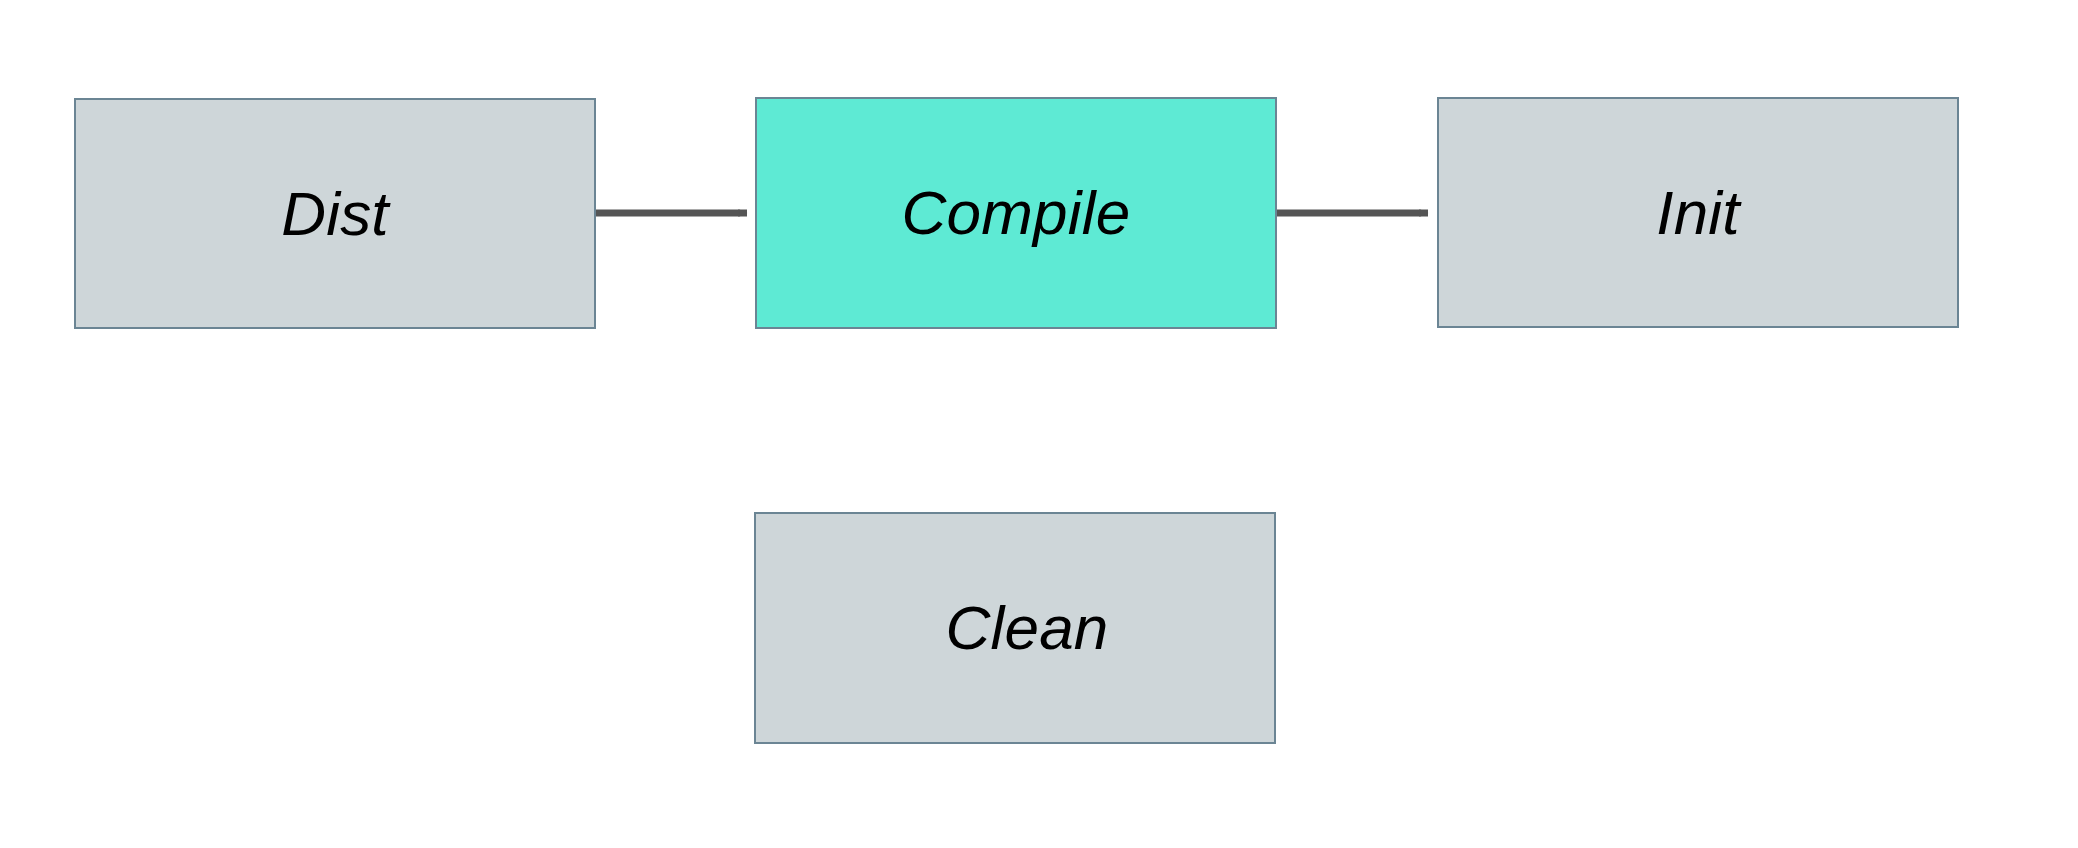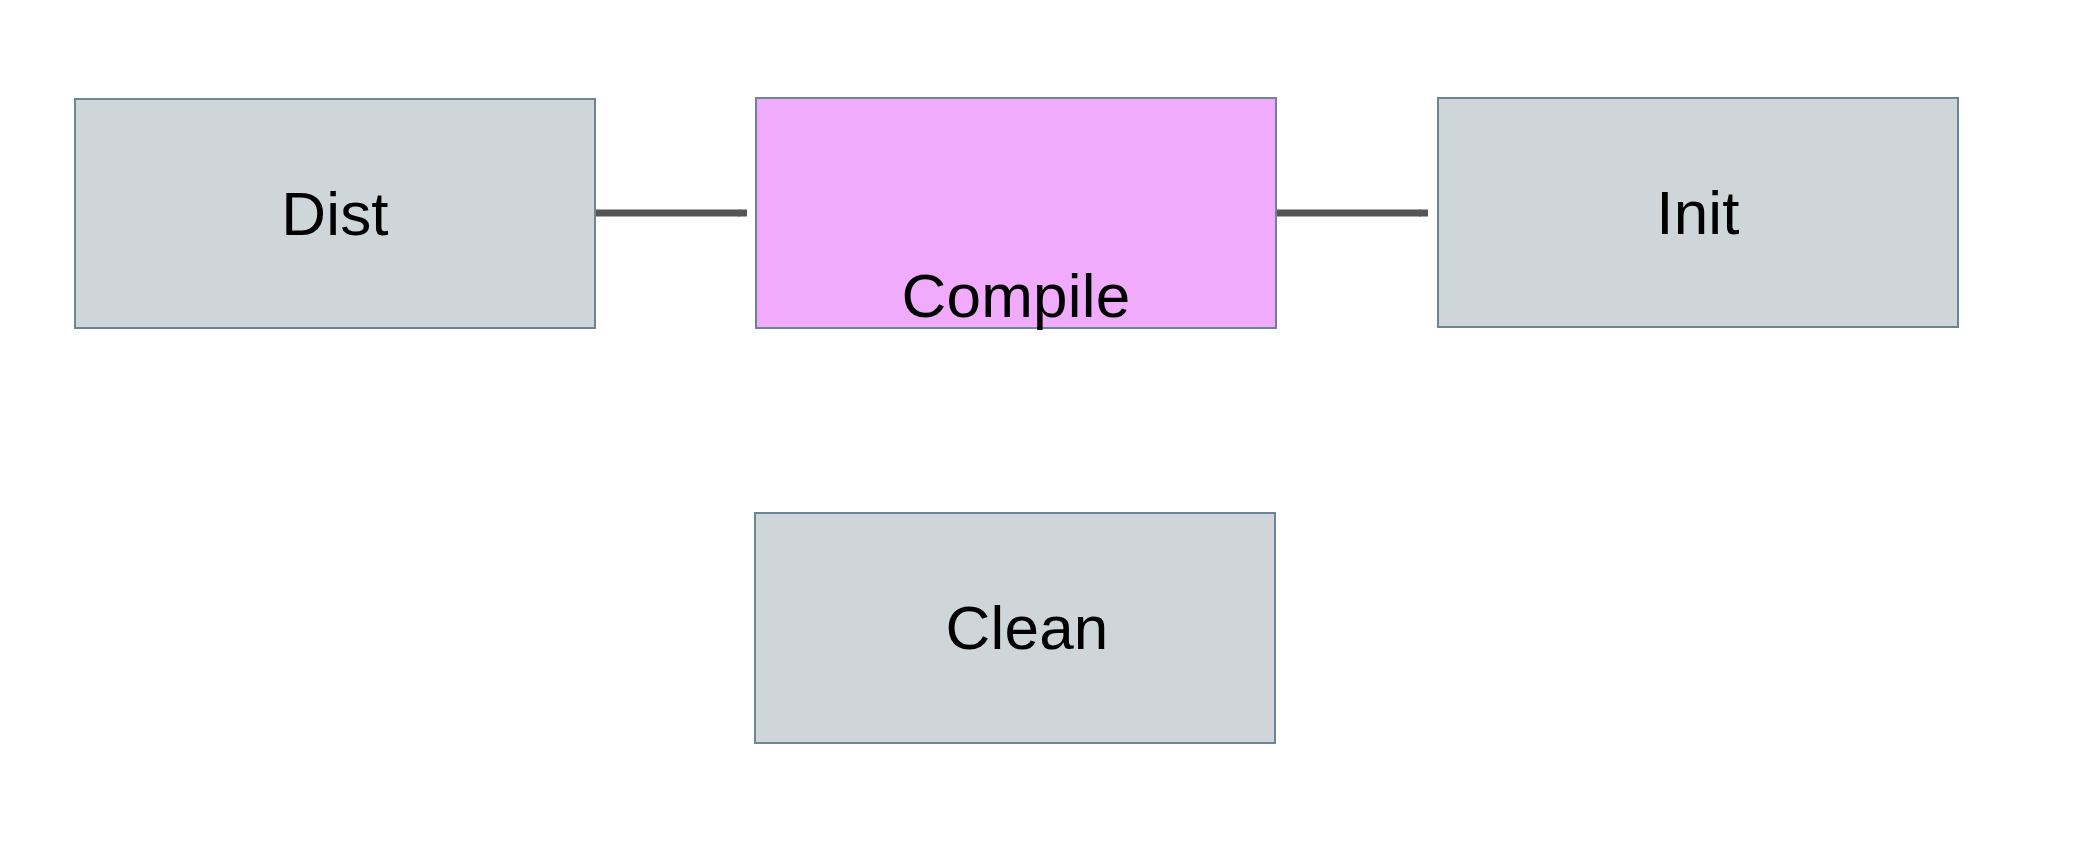--- a/index.html
+++ b/index.html
@@ -13,20 +13,21 @@
     background: #ffffff;
     font-family: "Liberation Sans", "DejaVu Sans", sans-serif;
     overflow: hidden;
   }
 
   #diagram-canvas {
     position: relative;
     width: 2078px;
     height: 719px;
     background: #ffffff;
+    font-style: italic;
   }
 
   
   .node {
     position: absolute;
     box-sizing: border-box;
     background: #ced6d9;
     border: 2px solid #6b8594;
     display: flex;
     align-items: center;
@@ -82,21 +83,21 @@
 
     <g class="edge-hit">
       <line x1="1277" y1="213" x2="1428" y2="213" stroke="#555555" stroke-width="7" marker-end="url(#arrowhead)"></line>
     </g>
   </svg>
 
   <div class="node" id="node-dist" style="left: 74px; top: 98px; width: 522px; height: 231px; background: rgb(206, 214, 217); border-color: rgb(107, 133, 148);">
     <span class="node-label" style="color: rgb(0, 0, 0);">Dist</span>
   </div>
 
-  <div class="node" id="node-compile" style="left: 755px; top: 97px; width: 522px; height: 232px; background: #f0abfc; border-color: rgb(107, 133, 148); align-items: flex-end;">
+  <div class="node" id="node-compile" style="left: 755px; top: 97px; width: 522px; height: 232px; background: #5eead4; border-color: rgb(107, 133, 148);">
     <span class="node-label" style="color: rgb(0, 0, 0);">Compile</span>
   </div>
 
   <div class="node" id="node-init" style="left: 1437px; top: 97px; width: 522px; height: 231px; background: rgb(206, 214, 217); border-color: rgb(107, 133, 148);">
     <span class="node-label" style="color: rgb(0, 0, 0);">Init</span>
   </div>
 
   <div class="node" id="node-clean" style="left: 754px; top: 512px; width: 522px; height: 232px; background: rgb(206, 214, 217); border-color: rgb(107, 133, 148); padding-left: 24px;">
     <span class="node-label" style="color: rgb(0, 0, 0);">Clean</span>
   </div>

